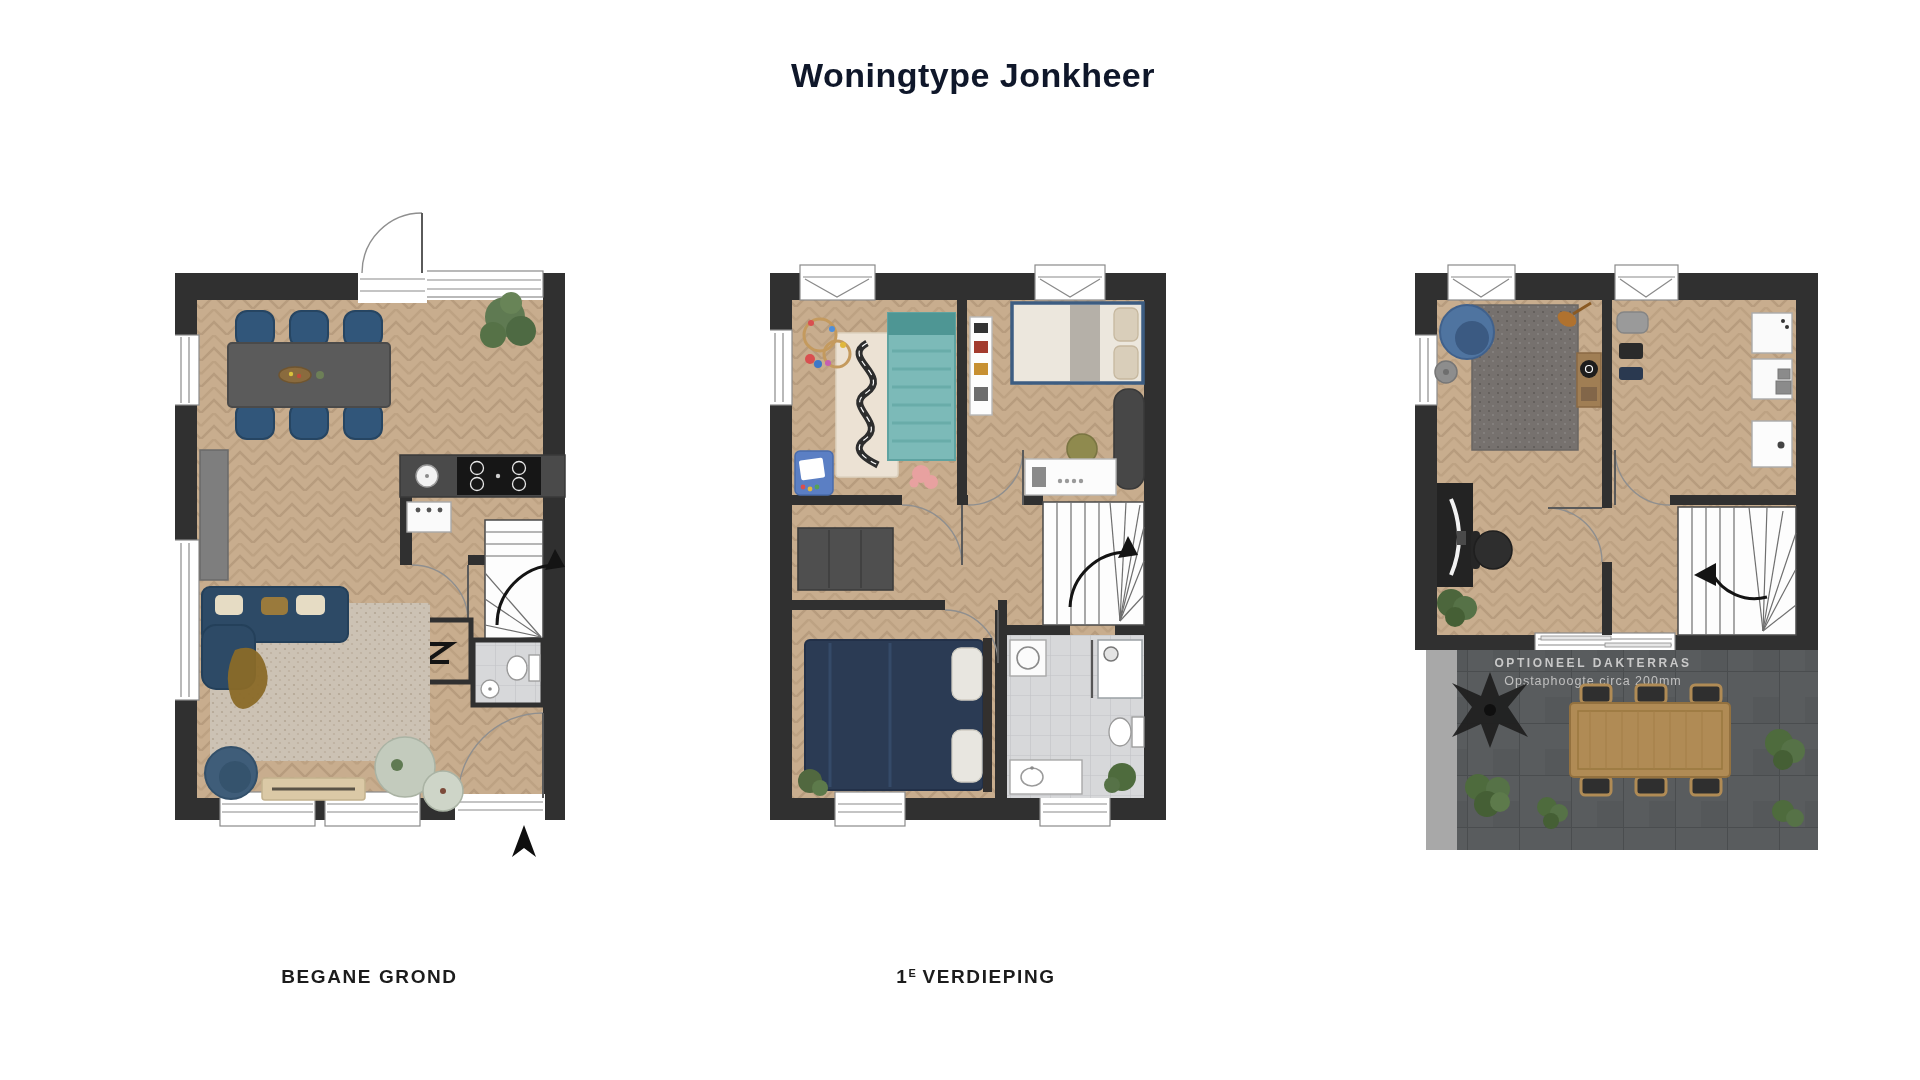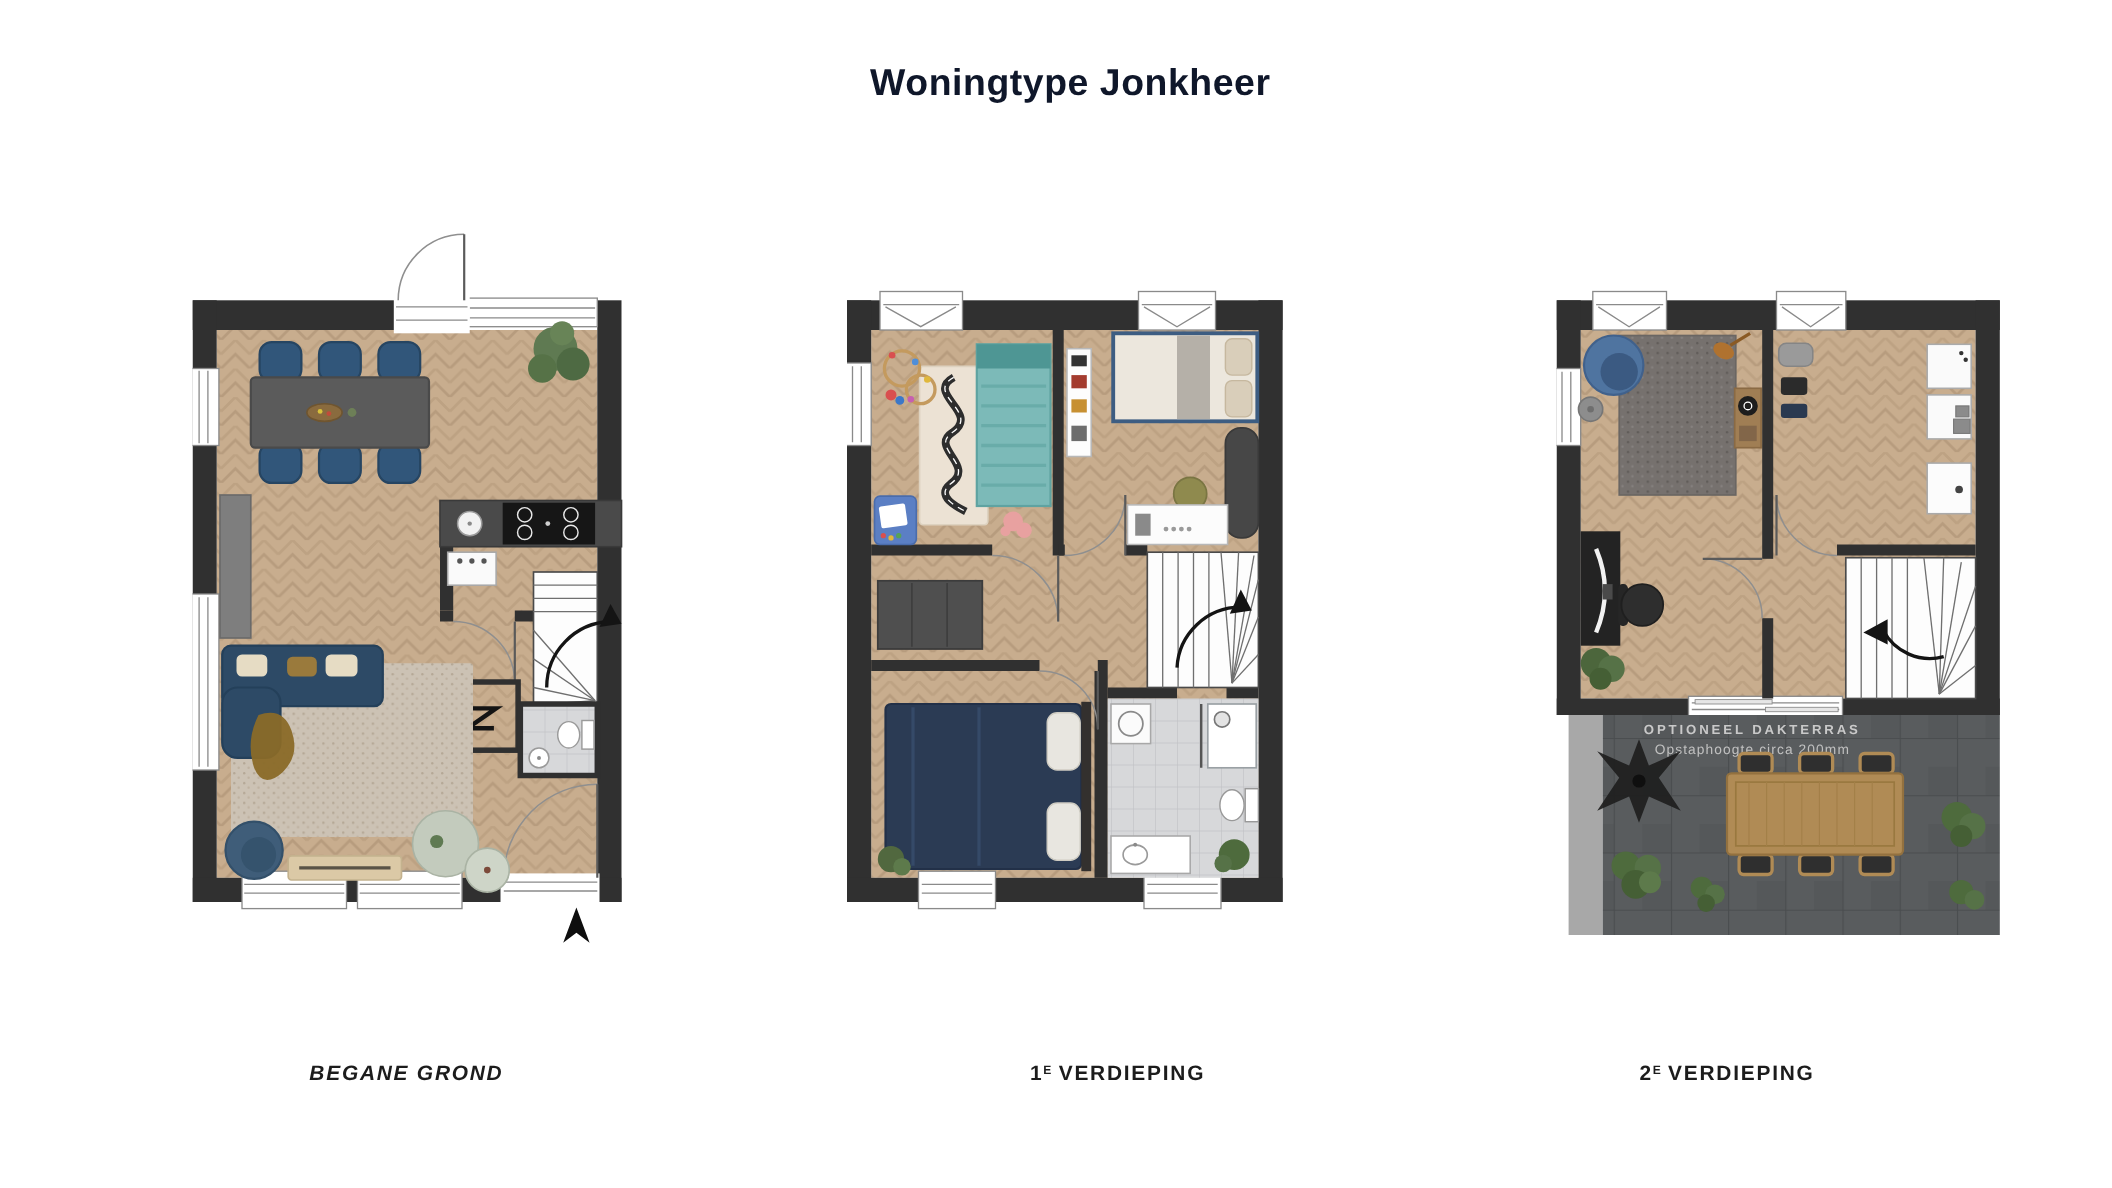--- a/index.html
+++ b/index.html
@@ -6,22 +6,22 @@
   #stage{position:relative;width:1920px;height:1080px;background:#ffffff;overflow:hidden;
          font-family:"Liberation Sans","DejaVu Sans",sans-serif;}
   .title{position:absolute;left:13px;top:56px;width:1920px;text-align:center;
          font-size:34px;font-weight:bold;letter-spacing:0.5px;color:#0f172a;}
   .plan{position:absolute;}
   .plan svg{display:block;}
   .floor-label{position:absolute;top:966px;text-align:center;font-size:19px;font-weight:600;
               letter-spacing:1.6px;color:#1c1c1c;}
   .floor-label sup{font-size:11px;vertical-align:6px;letter-spacing:0.5px;}
   .floor-label .rest{margin-left:0.32em;}
-  .lbl-1{left:175px;width:395px;font-style:italic;}
-  .lbl-2{left:816px;width:400px;}
+  .lbl-1{left:175px;width:395px;}
+  .lbl-2{left:776px;width:400px;}
   .lbl-3{left:1365px;width:410px;}
   .wall{fill:#303030;}
   .winbox{fill:#ffffff;stroke:#8a8a8a;stroke-width:1.2;}
   .winline{stroke:#8a8a8a;stroke-width:1.2;}
   .doorarc{fill:none;stroke:#8f8f8f;stroke-width:1.4;}
   .doorleaf{stroke:#5a5a5a;stroke-width:2;}
   .stairbox{fill:#fdfdfd;stroke:#4a4a4a;stroke-width:1.5;}
   .tread{stroke:#6f6f6f;stroke-width:1.2;}
   .arrow{fill:none;stroke:#141414;stroke-width:3;}
   .ahead{fill:#141414;}
@@ -635,15 +635,14 @@
         <circle cx="368" cy="505" r="10" fill="#455f35"></circle>
         <circle cx="368" cy="556" r="11" fill="#4e6b3d"></circle>
             <circle cx="380" cy="563" r="9" fill="#567247"></circle>
       </g>
     </g>
   </svg>
   </div>
 
   <div class="floor-label lbl-1"><span>BEGANE GROND</span><sup></sup><span class="rest"></span></div>
   <div class="floor-label lbl-2"><span>1</span><sup>E</sup><span class="rest">VERDIEPING</span></div>
-  <div class="floor-label lbl-3"><span>2</span><sup>E</sup><span class="rest">VERDIEPING</span></div>
 
 </div>
 
 </body></html>

